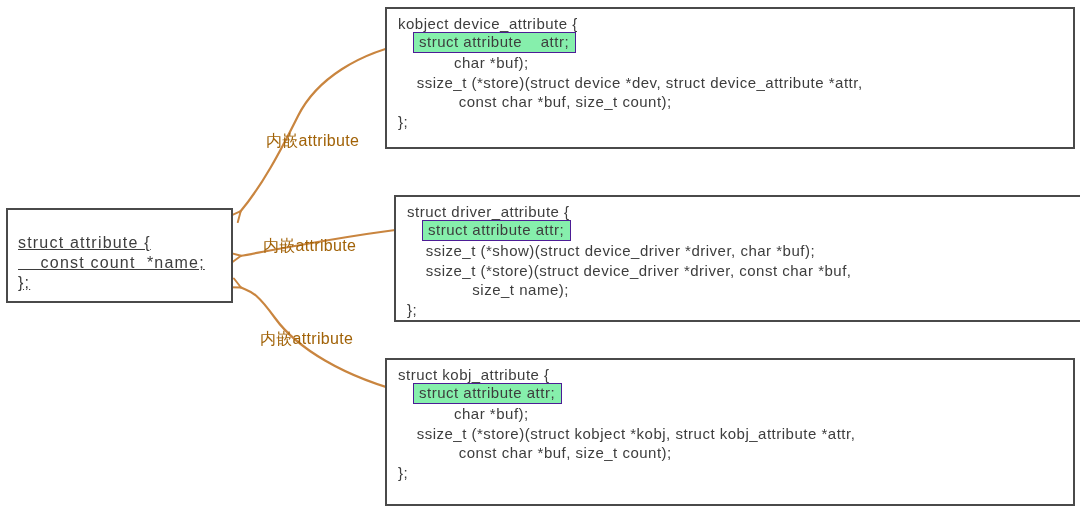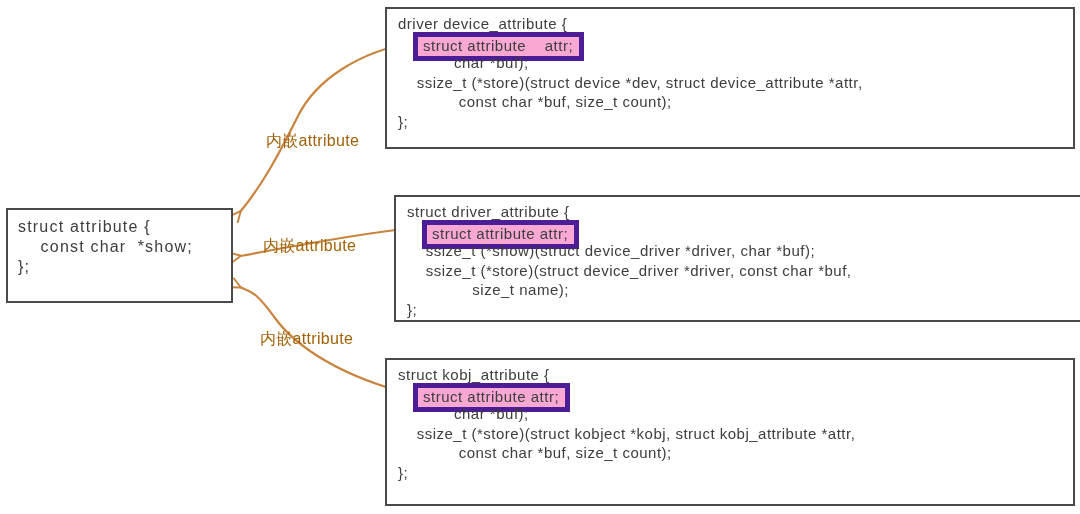--- a/index.html
+++ b/index.html
@@ -10,25 +10,25 @@
   }
   .arrow-layer{position:absolute;left:0;top:0;width:1080px;height:514px;pointer-events:none;}
   .struct-box{
     position:absolute;box-sizing:border-box;border:2px solid #4a4a4a;background:#ffffff;
     padding:5px 0 0 11px;
   }
   .code-line{
     white-space:pre;height:19.5px;line-height:19.5px;font-size:15px;letter-spacing:.5px;
     color:#3d3d3d;
   }
-  .left-box{padding:7px 0 0 10px;}
+  .left-box{padding:23px 0 0 10px;text-decoration:underline;}
   .left-box .code-line{height:20px;line-height:20px;font-size:16px;letter-spacing:1.2px;}
   .hl{
     display:inline-block;margin-left:15px;margin-top:-2px;padding:0 6px 1px 5px;
-    background:#f9a8d4;border:5px solid #4c1d95;vertical-align:top;
+    background:#86efac;border:1px solid #4c1d95;vertical-align:top;
     height:18px;line-height:18px;
   }
   .arrow-label{
     position:absolute;font-size:16px;letter-spacing:.3px;color:#a16207;white-space:nowrap;
   }
 </style>
 </head>
 <body>
 
 <div class="canvas">
@@ -39,26 +39,26 @@
         <path d="M11,1.5 L1.5,6 L11,10.5" fill="none" stroke="#c9853f" stroke-width="1.8" stroke-linecap="round" stroke-linejoin="round"></path>
       </marker>
     </defs>
     <path d="M 414 42 C 358 52, 316 80, 298 116 S 262 186, 240 212" fill="none" stroke="#c9853f" stroke-width="2.2" marker-end="url(#ah)"></path>
     <path d="M 412 228 C 356 234, 300 245, 240 256" fill="none" stroke="#c9853f" stroke-width="2.2" marker-end="url(#ah)"></path>
     <path d="M 411 394 C 342 377, 296 347, 275 318 S 250 292, 240 287" fill="none" stroke="#c9853f" stroke-width="2.2" marker-end="url(#ah)"></path>
   </svg>
 
   <div class="struct-box left-box" style="left:6px;top:208px;width:227px;height:95px;">
     <div class="code-line">struct attribute {</div>
-    <div class="code-line">    const char  *show;</div>
+    <div class="code-line">    const count  *name;</div>
     <div class="code-line">};</div>
   </div>
 
   <div class="struct-box" style="left:385px;top:7px;width:690px;height:142px;">
-    <div class="code-line">driver device_attribute {</div>
+    <div class="code-line">kobject device_attribute {</div>
     <div class="code-line"><span class="hl">struct attribute    attr;</span></div>
     <div class="code-line">            char *buf);</div>
     <div class="code-line">    ssize_t (*store)(struct device *dev, struct device_attribute *attr,</div>
     <div class="code-line">             const char *buf, size_t count);</div>
     <div class="code-line">};</div>
   </div>
 
   <div class="struct-box" style="left:394px;top:195px;width:690px;height:127px;">
     <div class="code-line">struct driver_attribute {</div>
     <div class="code-line"><span class="hl">struct attribute attr;</span></div>

